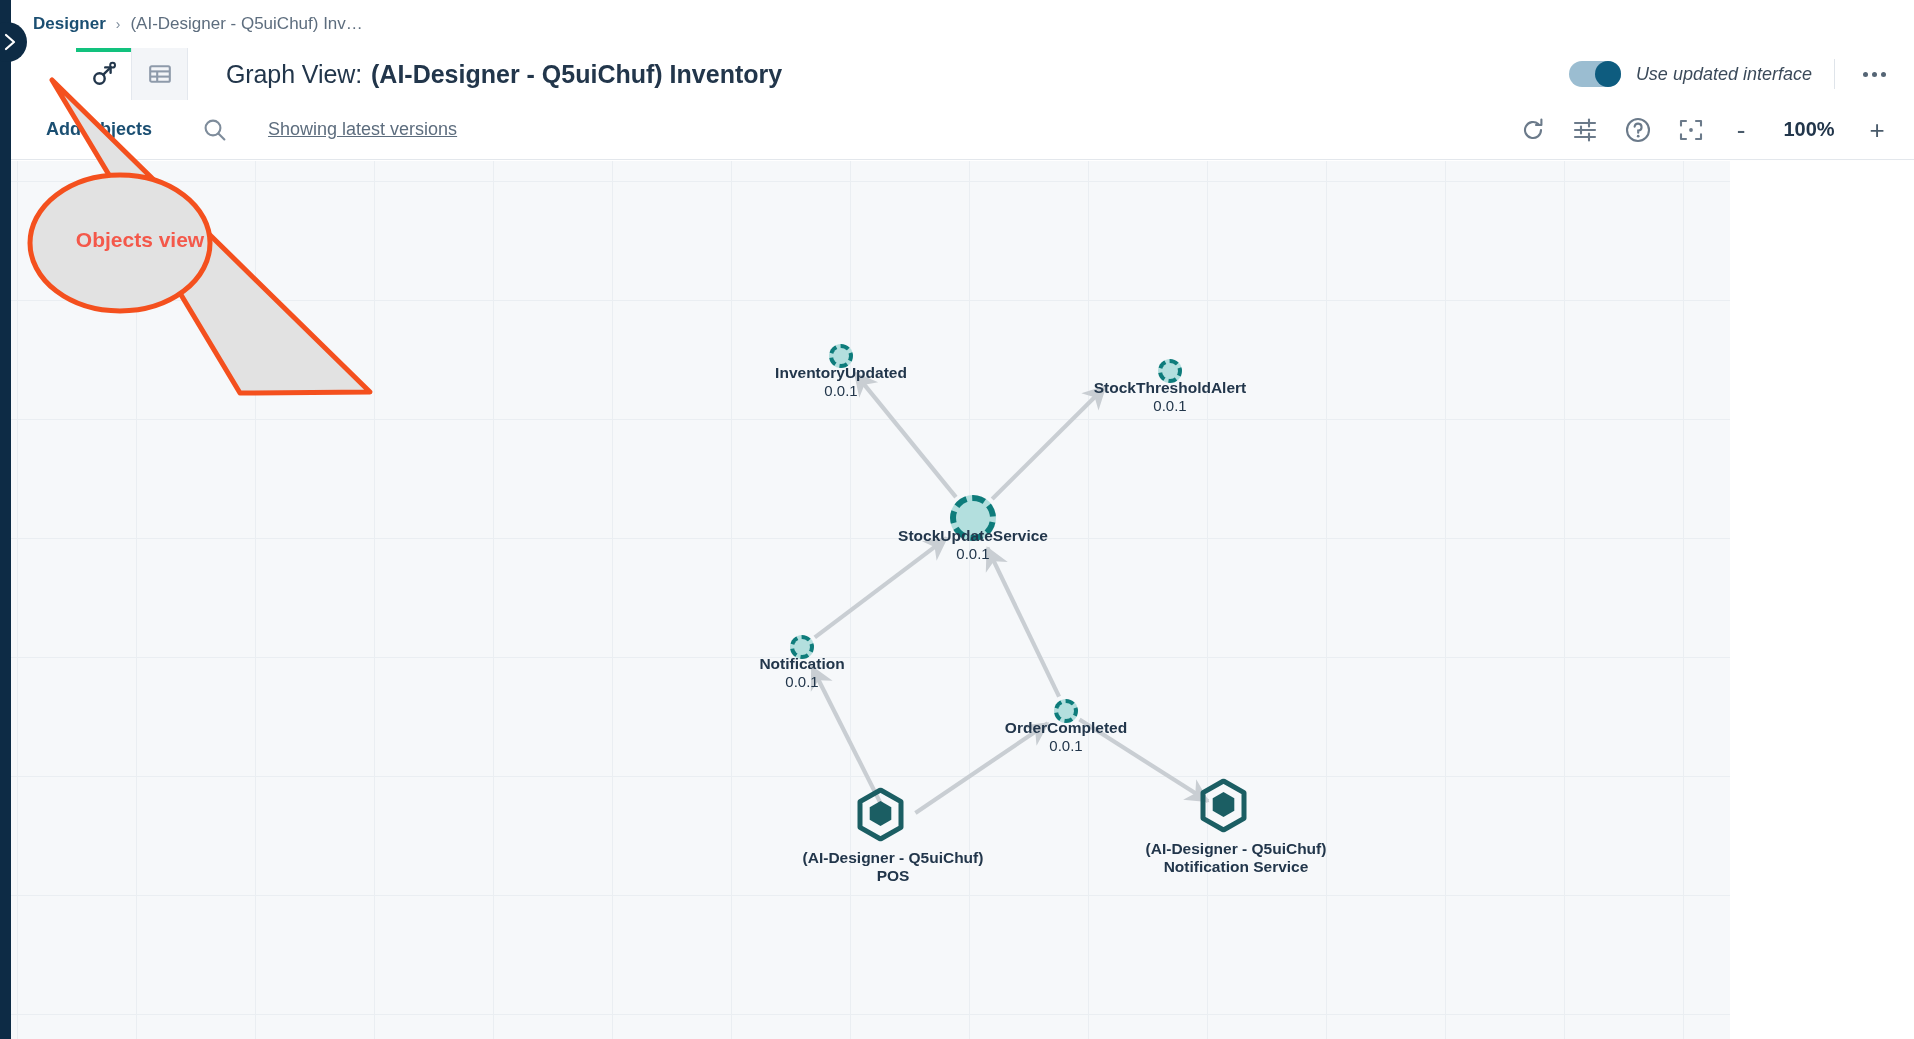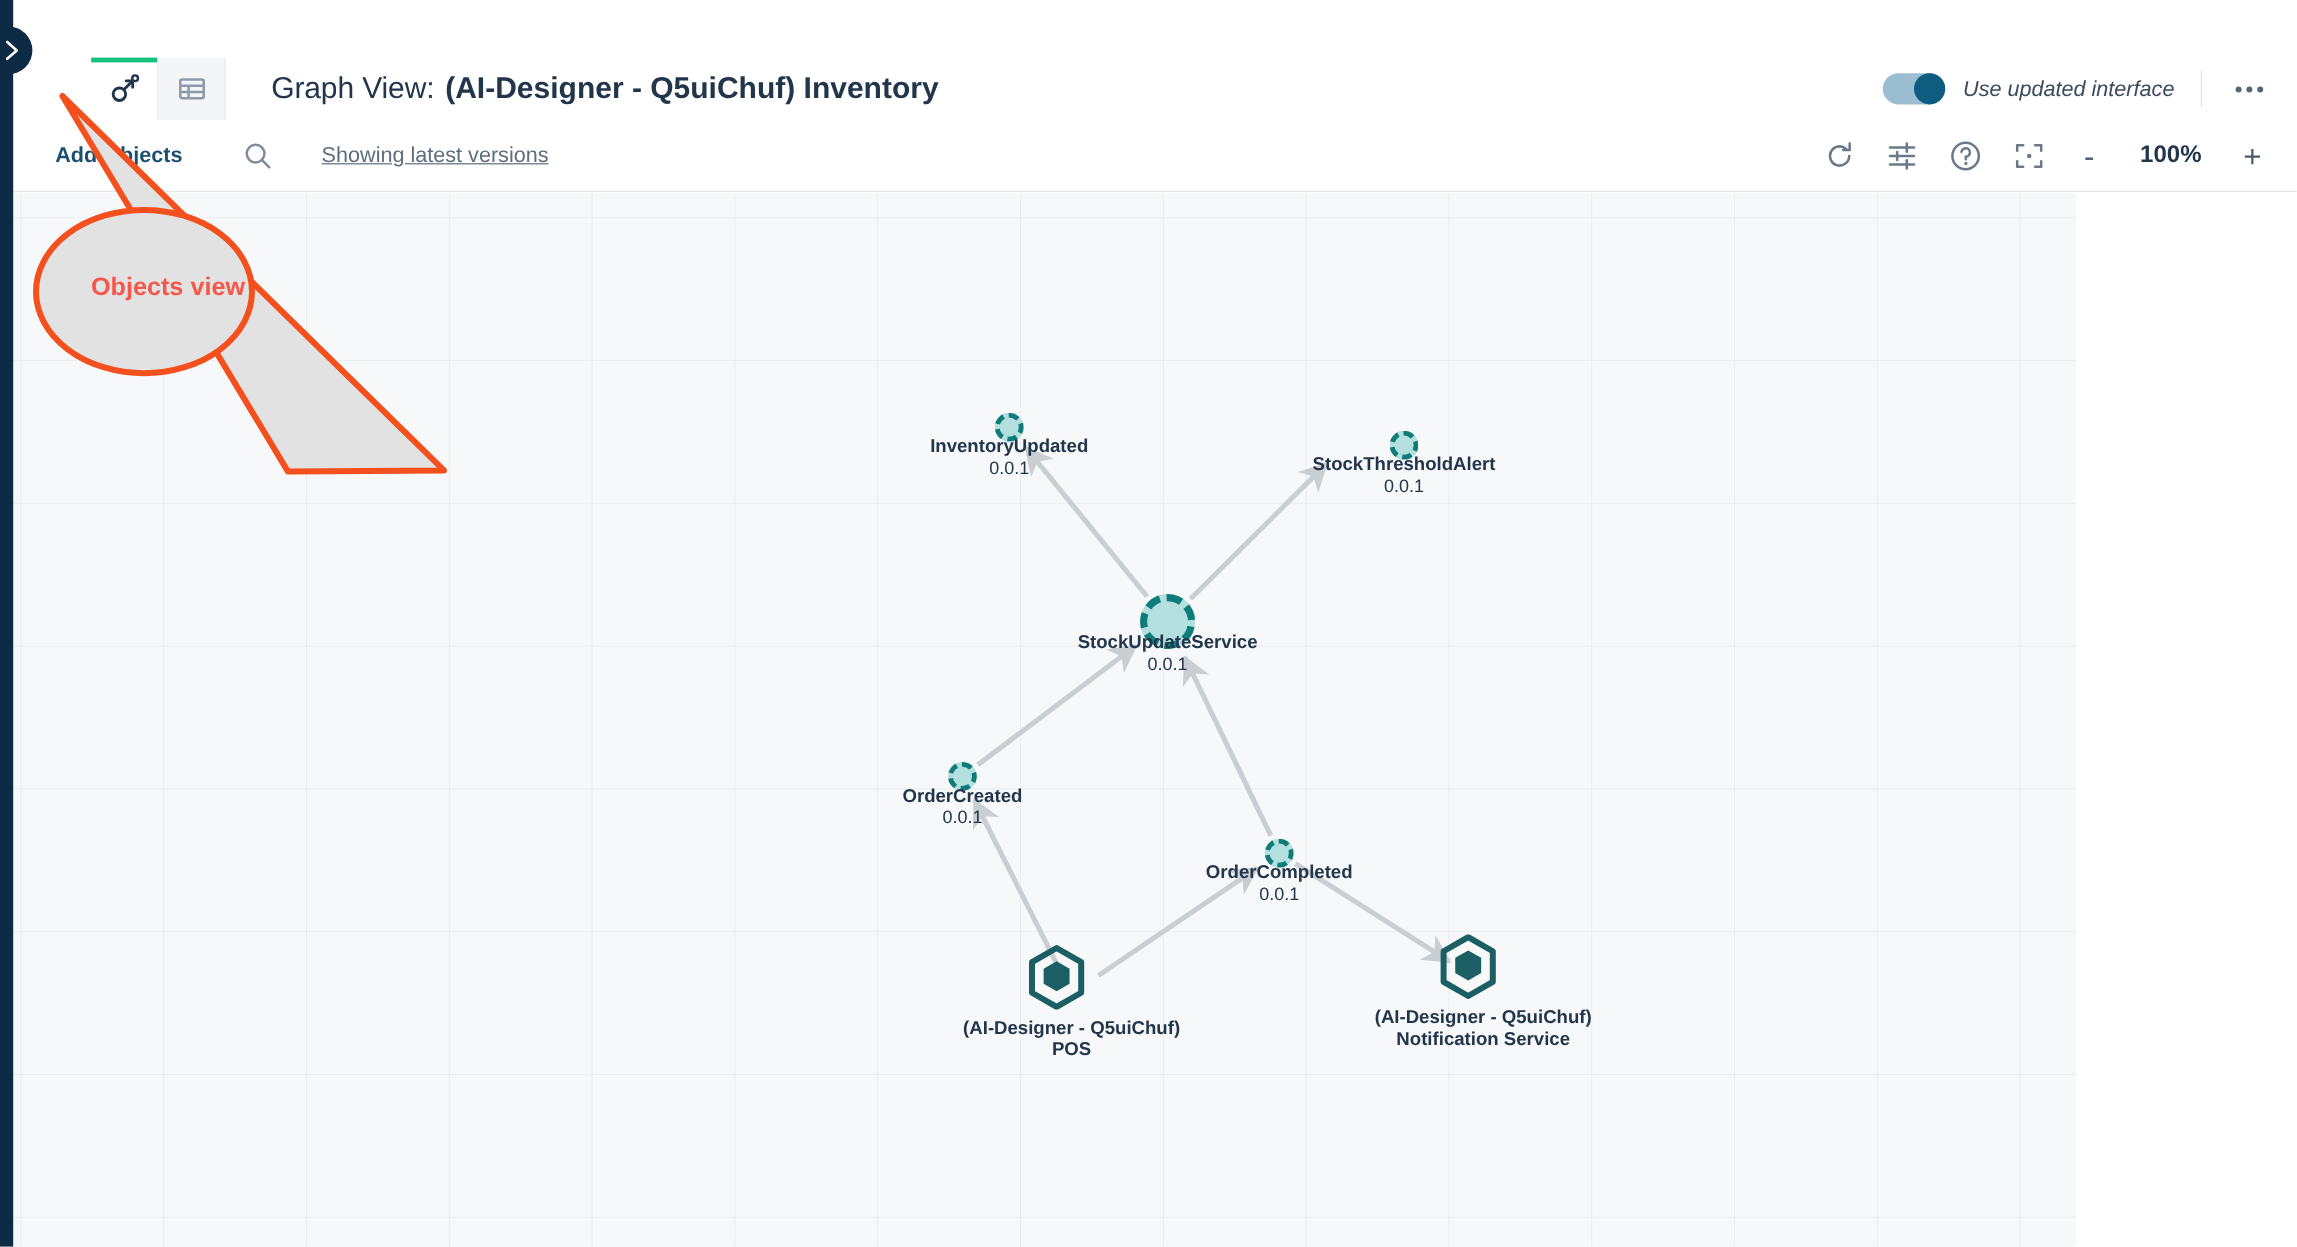--- a/index.html
+++ b/index.html
@@ -176,20 +176,25 @@
 <div id="app">
 
   <div class="rail">
     <div class="rail-expand">
       <svg width="16" height="20" viewBox="0 0 16 20">
         <path d="M3 3 L11 10 L3 17" fill="none" stroke="#ffffff" stroke-width="2.2" stroke-linecap="round" stroke-linejoin="round"></path>
       </svg>
     </div>
   </div>
 
+  <div class="breadcrumb">
+    <span class="crumb-link">Designer</span>
+    <span class="crumb-sep">›</span>
+    <span class="crumb-current">(AI-Designer - Q5uiChuf) Inv…</span>
+  </div>
 
   <div class="header">
     <div class="tabs">
       <div class="tab active">
         <svg width="26" height="26" viewBox="0 0 26 26">
           <circle cx="8.5" cy="17.5" r="5.2" fill="none" stroke="#22364b" stroke-width="2.4"></circle>
           <path d="M12.3 13.6 L19 7" fill="none" stroke="#22364b" stroke-width="2.4" stroke-linecap="round"></path>
           <path d="M14.2 6.4 L19.6 6.4 L19.6 11.8" fill="none" stroke="#22364b" stroke-width="2.4" stroke-linecap="round" stroke-linejoin="round"></path>
           <circle cx="21.6" cy="4.2" r="2.4" fill="none" stroke="#22364b" stroke-width="2"></circle>
         </svg>
@@ -309,21 +314,21 @@
         <div class="node" style="left: 962px; top: 357px;">
           <div class="ev-circle ev-big" style="background: rgb(179, 223, 222); border-color: rgb(14, 124, 123);"></div>
           <div class="node-label" style="top: 32px;">
             <div>StockUpdateService</div>
             <div class="node-version">0.0.1</div>
           </div>
         </div>
         <div class="node" style="left: 791px; top: 486px;">
           <div class="ev-circle ev-small" style="background: rgb(179, 223, 222); border-color: rgb(14, 124, 123);"></div>
           <div class="node-label" style="top: 20px;">
-            <div>OrderCreated</div>
+            <div>Notification</div>
             <div class="node-version">0.0.1</div>
           </div>
         </div>
         <div class="node" style="left: 1055px; top: 550px;">
           <div class="ev-circle ev-small" style="background: rgb(179, 223, 222); border-color: rgb(14, 124, 123);"></div>
           <div class="node-label" style="top: 20px;">
             <div>OrderCompleted</div>
             <div class="node-version">0.0.1</div>
           </div>
         </div>

